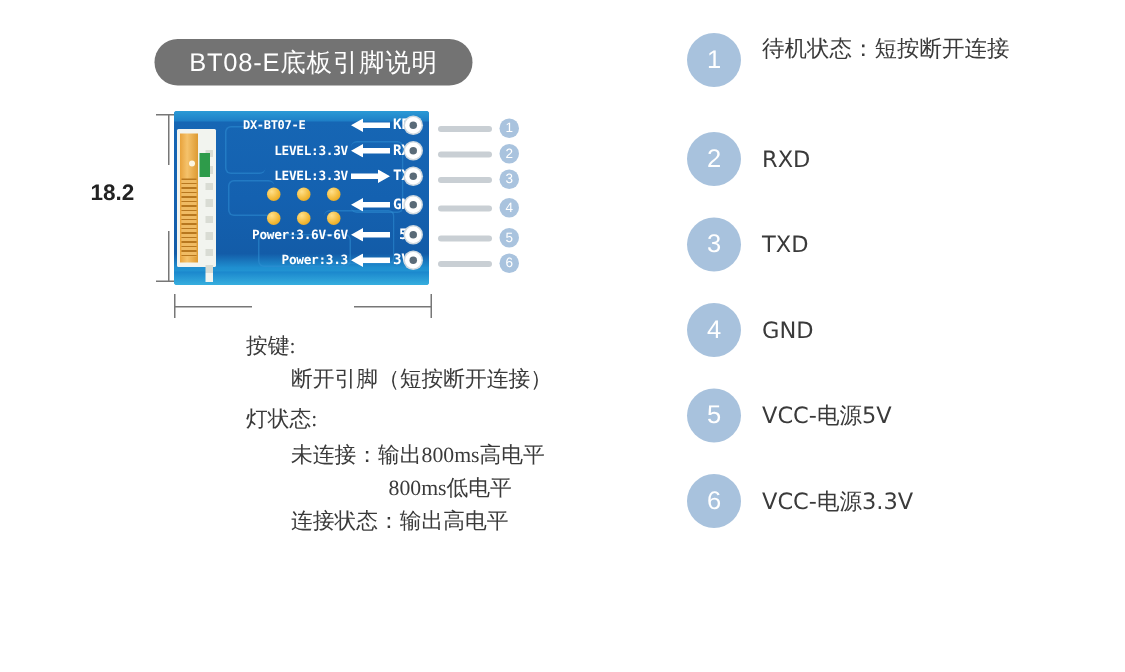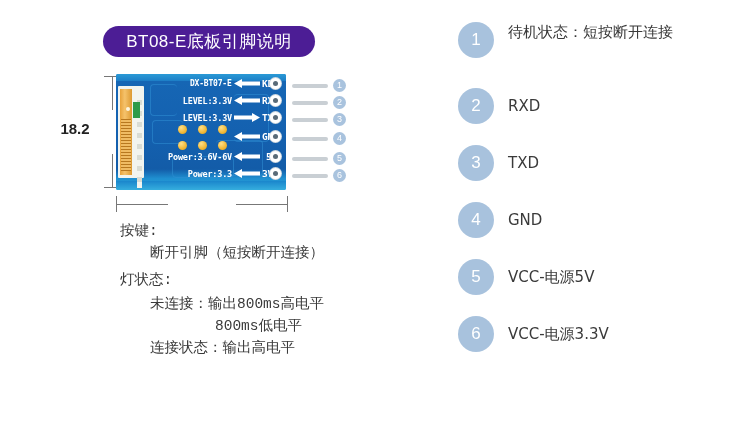--- a/index.html
+++ b/index.html
@@ -17,21 +17,21 @@
   }
 
   
   .title-pill {
     position: absolute;
     left: 103px;
     top: 26px;
     width: 212px;
     height: 31px;
     border-radius: 16px;
-    background: #4c1d95;
+    background: #737373;
     color: #ffffff;
     font-size: 17px;
     line-height: 31px;
     text-align: center;
     letter-spacing: 0.5px;
     white-space: nowrap;
   }
 
   
   .dim-v {
@@ -219,21 +219,21 @@
   
   .silk {
     position: absolute;
     color: #ffffff;
     font-size: 8.5px;
     font-weight: bold;
     font-family: "DejaVu Sans Mono", "Liberation Mono", monospace;
     white-space: nowrap;
     letter-spacing: -0.2px;
   }
-  .silk.part { left: 46px; top: 5px; font-size: 8px; margin-left: 28px; }
+  .silk.part { left: 46px; top: 5px; font-size: 8px; }
   .silk.note { text-align: right; }
   .silk.pin  { font-size: 9.5px; }
 
   
   .barrow {
     position: absolute;
     height: 9px;
     width: 26px;
   }
   .barrow svg { display: block; }
@@ -273,21 +273,22 @@
     line-height: 13px;
     text-align: center;
   }
 
   
   .txt {
     position: absolute;
     font-size: 14.5px;
     color: #3a3a3a;
     white-space: nowrap;
-    font-family: Liberation Mono, monospace;
+    font-family: Liberation Serif, serif;
+    margin-left: 44px;
   }
 
   
   .legend-row {
     position: absolute;
     left: 458px;
     height: 36px;
   }
   .legend-circle {
     position: absolute;

